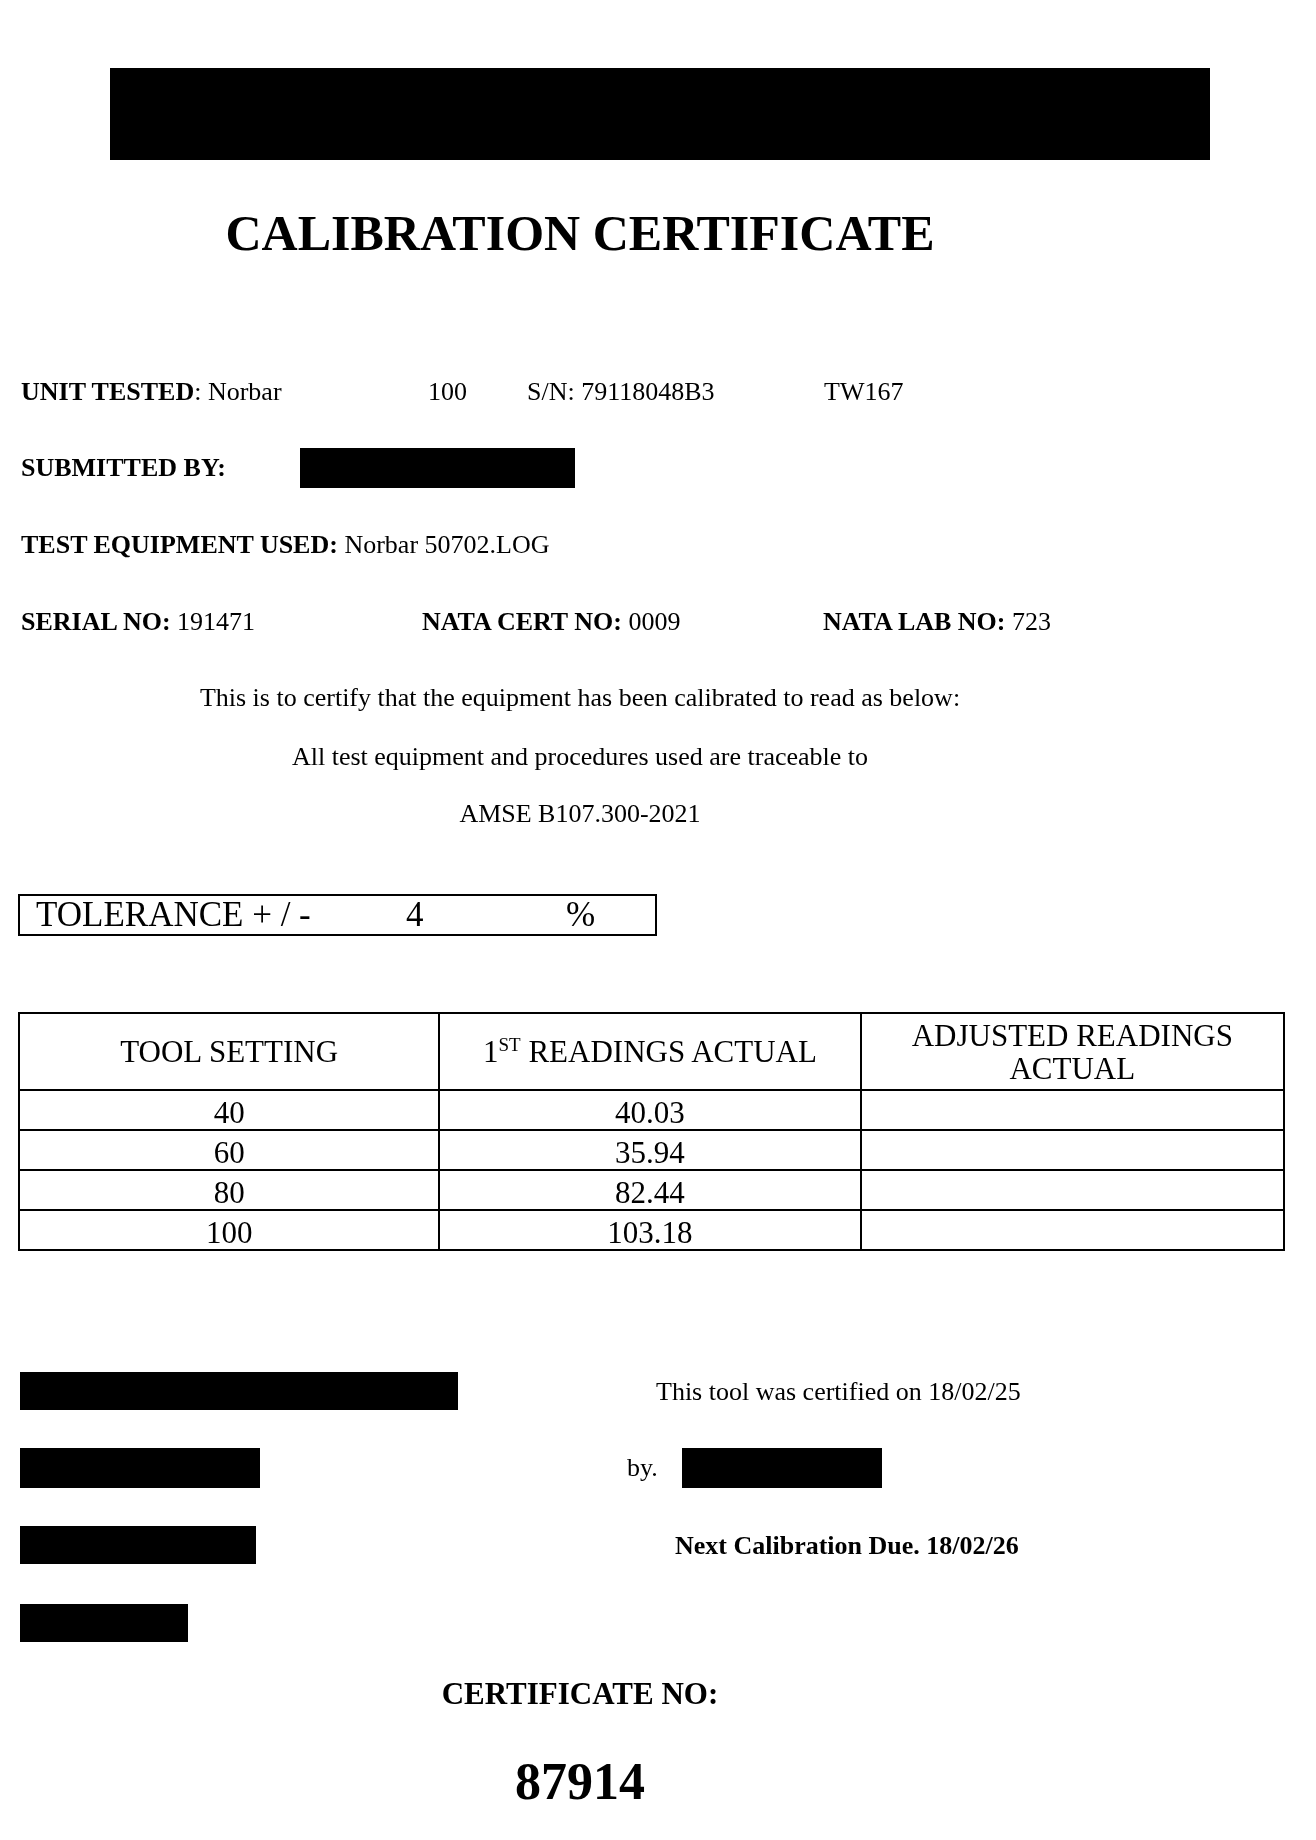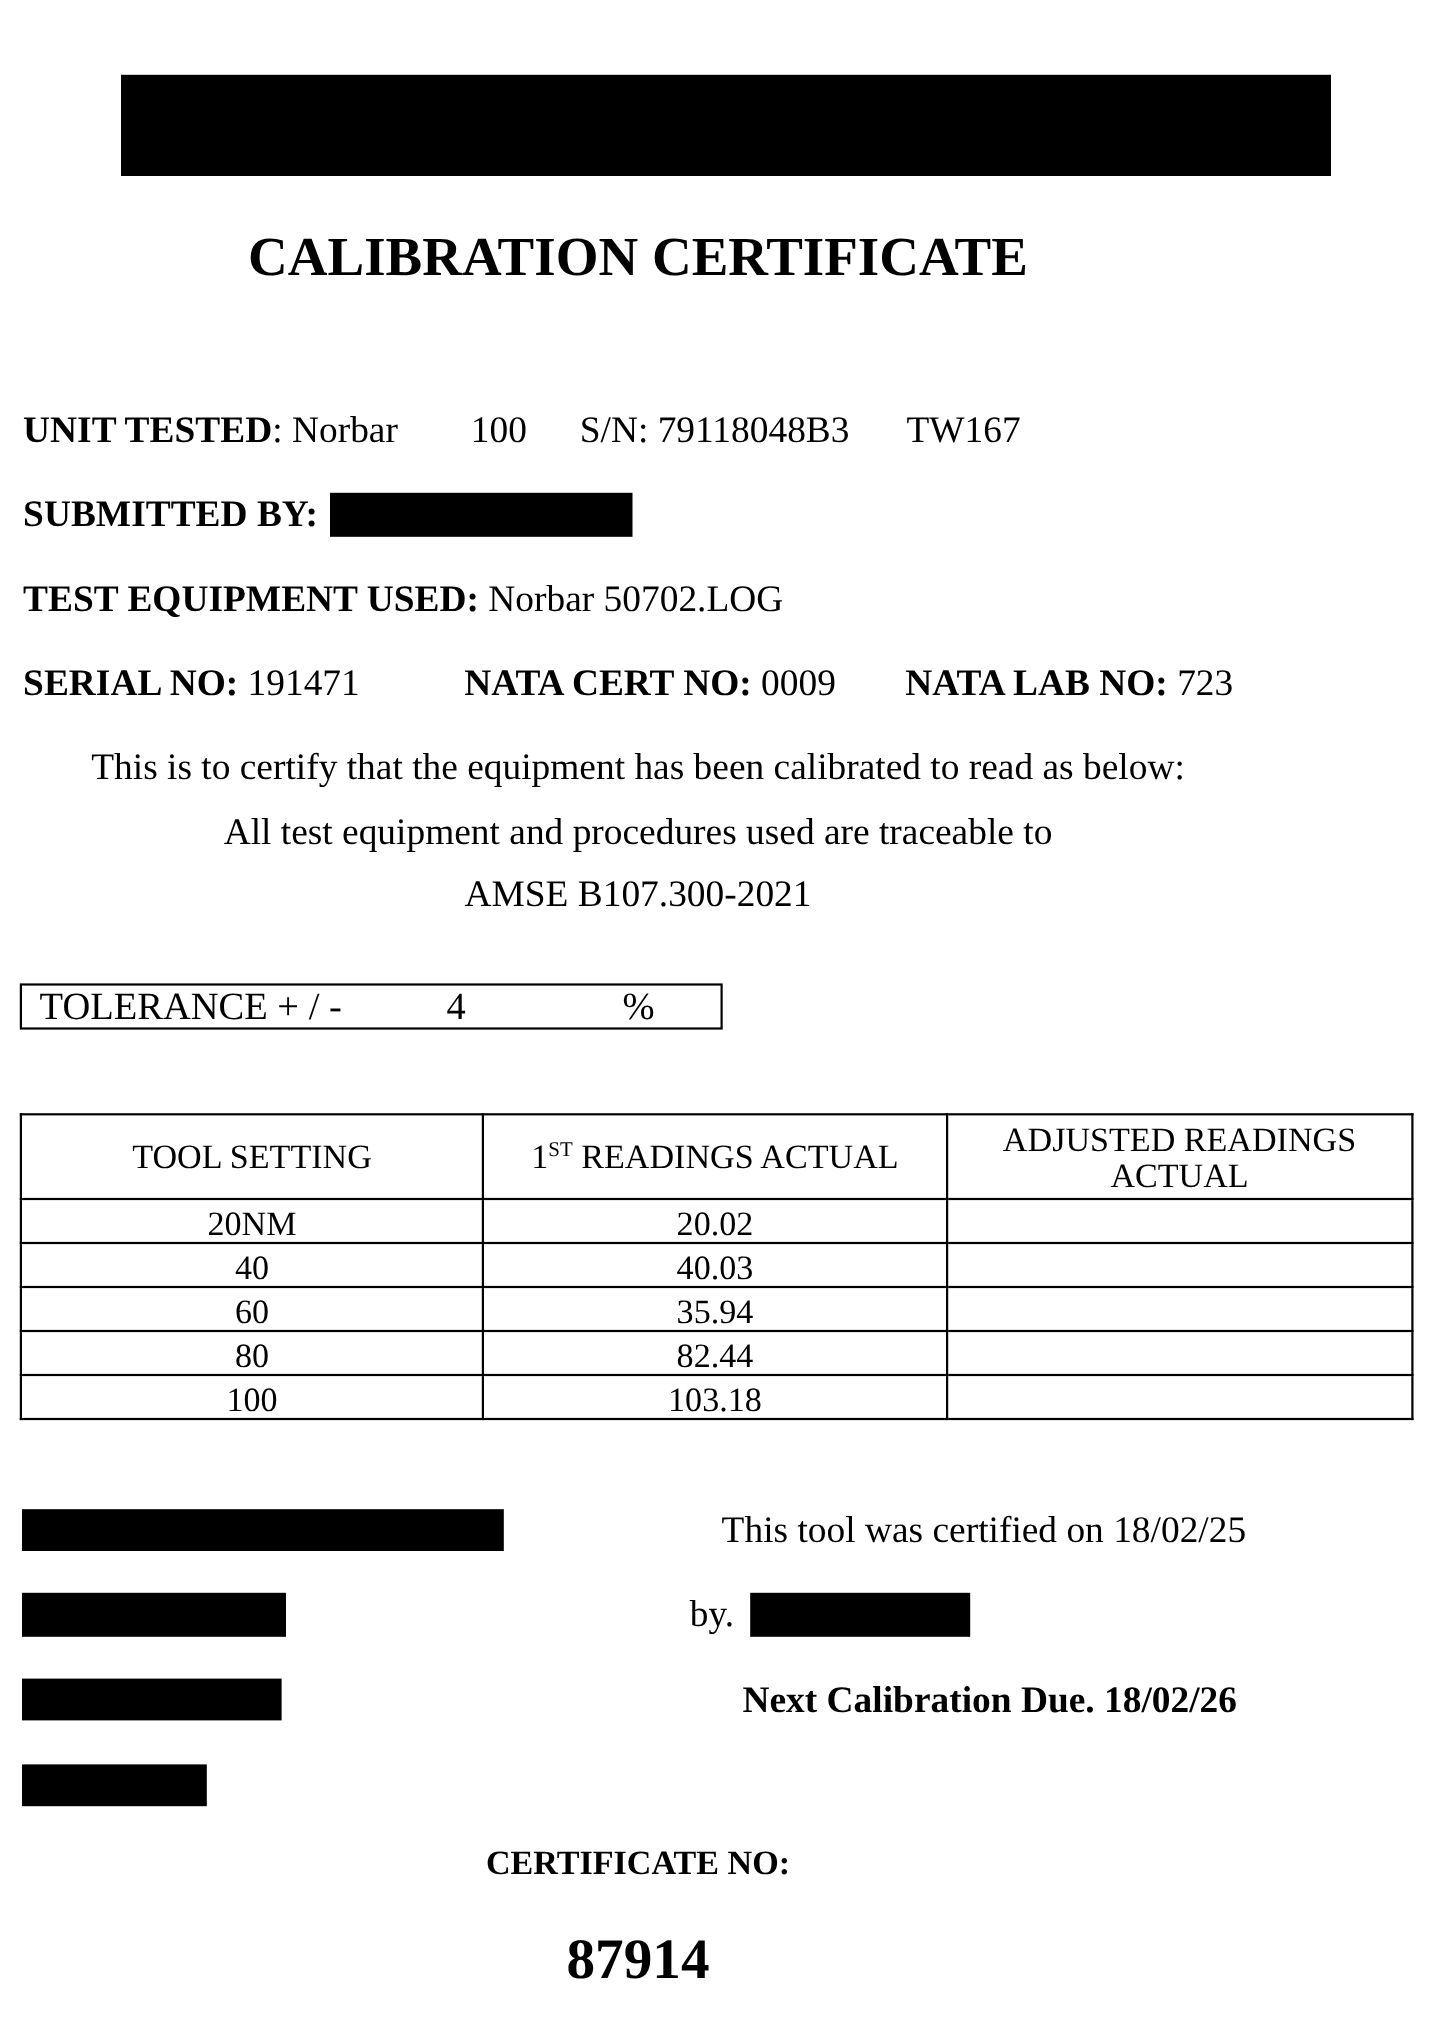--- a/index.html
+++ b/index.html
@@ -3,21 +3,21 @@
   <meta charset="utf-8">
   <style>
     html, body { margin: 0; padding: 0; background: #ffffff; }
     body {
       width: 1316px; height: 1840px; position: relative; overflow: hidden;
       font-family: "Liberation Serif", "DejaVu Serif", serif; color: #000;
     }
     .abs { position: absolute; white-space: nowrap; }
     .redact { position: absolute; background: #000; }
     .b { font-weight: bold; }
-    .line { font-size: 34px; line-height: 36px; }
+    .line { font-size: 26px; line-height: 36px; }
     .center { left: 0; width: 1160px; text-align: center; }
 
     #title { top: 205px; font-size: 50px; font-weight: bold; line-height: 56px; }
 
     #tolerance-box {
       position: absolute; left: 18px; top: 894px; width: 635px; height: 38px;
       border: 2px solid #000; box-sizing: content-box;
       font-size: 35px; line-height: 38px;
     }
     #tolerance-box .lbl { position: absolute; left: 16px; top: 0; }
@@ -97,25 +97,20 @@
     </colgroup>
   <thead>
     <tr>
       <th>TOOL SETTING</th>
       <th><span>1</span><sup class="ord">ST</sup><span> READINGS ACTUAL</span></th>
       <th class="adj"><span>ADJUSTED READINGS</span><br><span>ACTUAL</span></th>
     </tr>
   </thead>
   <tbody>
     <tr>
-      <td>20NM</td>
-      <td>20.02</td>
-      <td></td>
-    </tr>
-    <tr>
       <td>40</td>
       <td>40.03</td>
       <td></td>
     </tr>
     <tr>
       <td>60</td>
       <td>35.94</td>
       <td></td>
     </tr>
     <tr>

